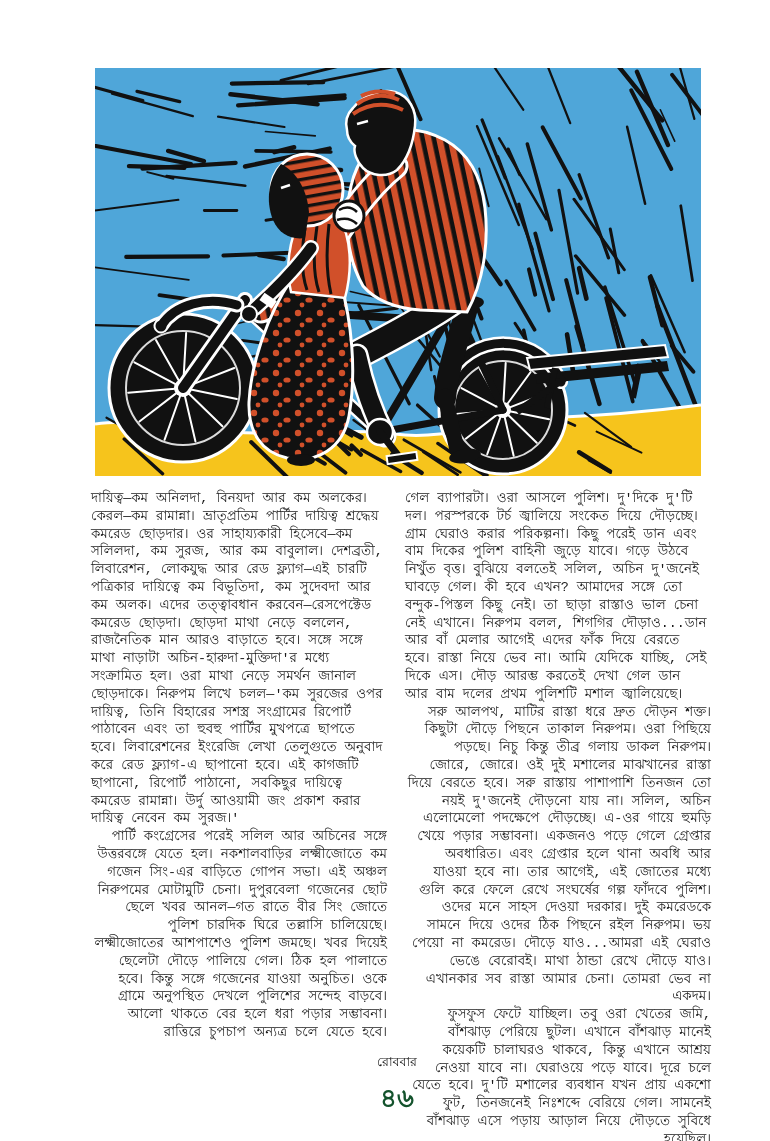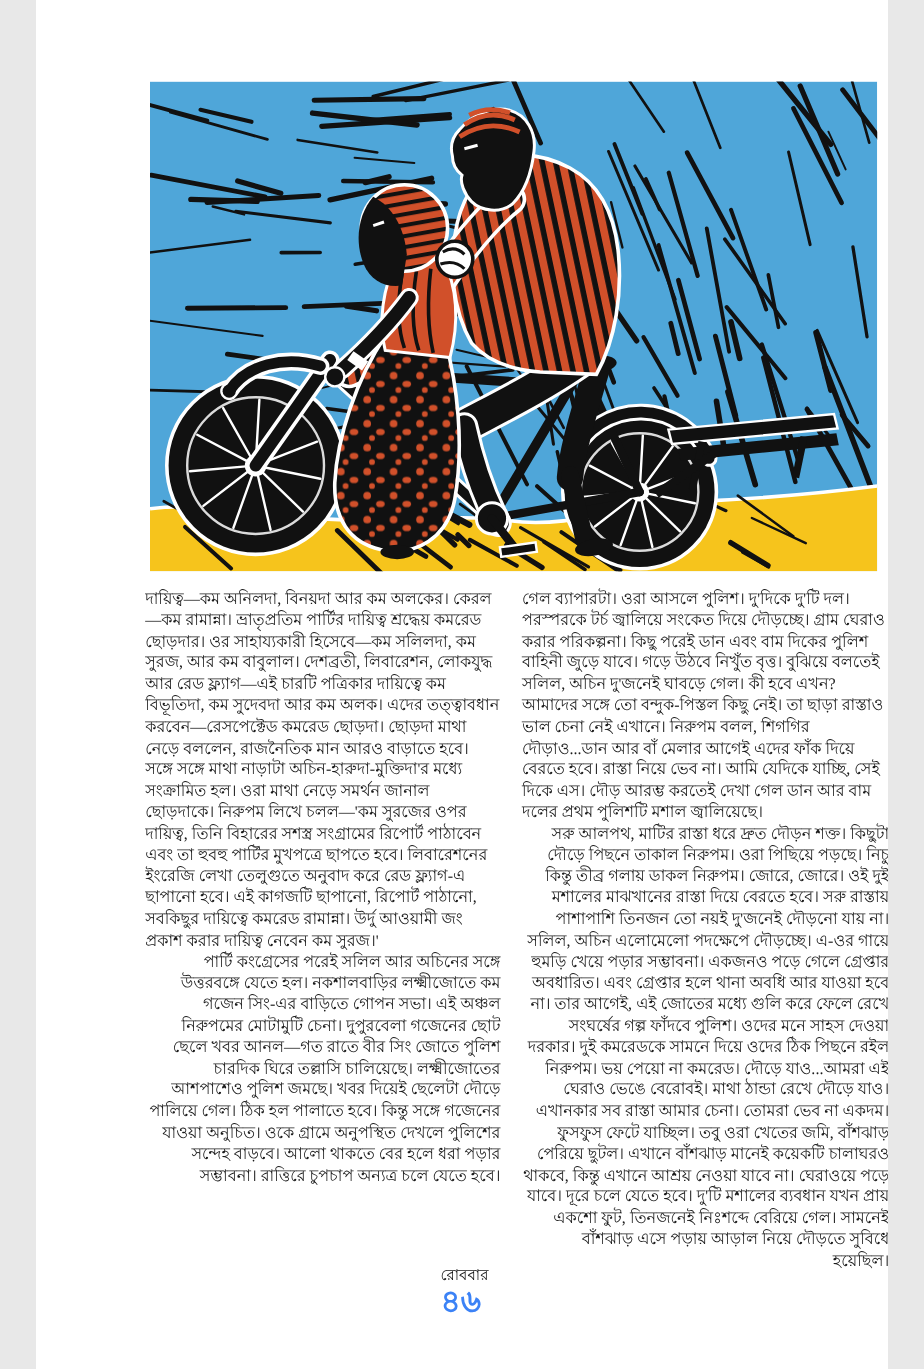--- a/index.html
+++ b/index.html
@@ -1,32 +1,32 @@
 <!DOCTYPE html>
 <html lang="bn"><head>
 <meta charset="utf-8">
 <style>
   html,body{margin:0;padding:0;background:#e8e8e8;}
   .page{
-    position:relative;width:710px;height:1141px;background:#ffffff;margin:0 auto;
-    overflow:hidden;font-family:Liberation Serif, serif;
+    position:relative;width:770px;height:1141px;background:#ffffff;margin:0 auto;
+    overflow:hidden;font-family:Liberation Mono, monospace;
   }
   .illustration{position:absolute;left:95px;top:68px;width:606px;height:408px;}
   .illustration svg{display:block;width:100%;height:100%;}
   .col{
     position:absolute;top:490px;color:#1a1a1a;font-size:13.4px;line-height:17.8px;
     text-align:left;letter-spacing:0;
   }
   .col-left{left:91px;width:296px;}
   .col-right{left:405px;width:306px;}
   .col p{margin:0;padding:0;}
   .col p.indent{text-indent:20px;text-align:right;}
-  .footer{position:absolute;left:337px;top:1056px;width:120px;}
+  .footer{position:absolute;left:337px;top:1056px;width:120px;text-align:center;}
   .footer .mag{font-size:12.5px;color:#141414;line-height:14px;}
-  .footer .pageno{font-size:26px;color:#3b82f6;line-height:26px;margin-top:2px;font-weight:bold;}
+  .footer .pageno{font-size:26px;color:#14532d;line-height:26px;margin-top:17px;font-weight:bold;}
 </style>
 </head>
 <body>
 
 <div class="page" style="--sky: #4FA6D9; --ground: #F6C41C; --ink: #111111; --accent: #D1502A;">
 
   <div class="illustration">
     <svg viewBox="0 0 606 408" preserveAspectRatio="none">
       <defs>
         <pattern id="shirtStripes" width="11" height="11" patternUnits="userSpaceOnUse" patternTransform="rotate(78)">

